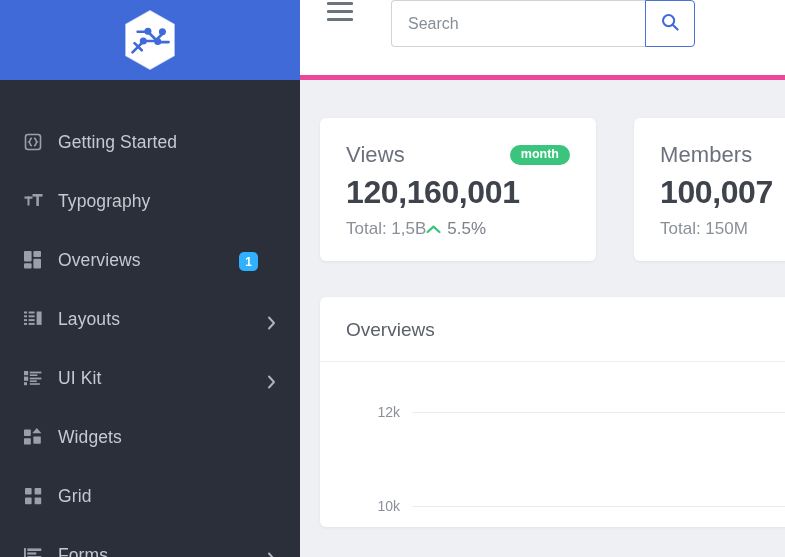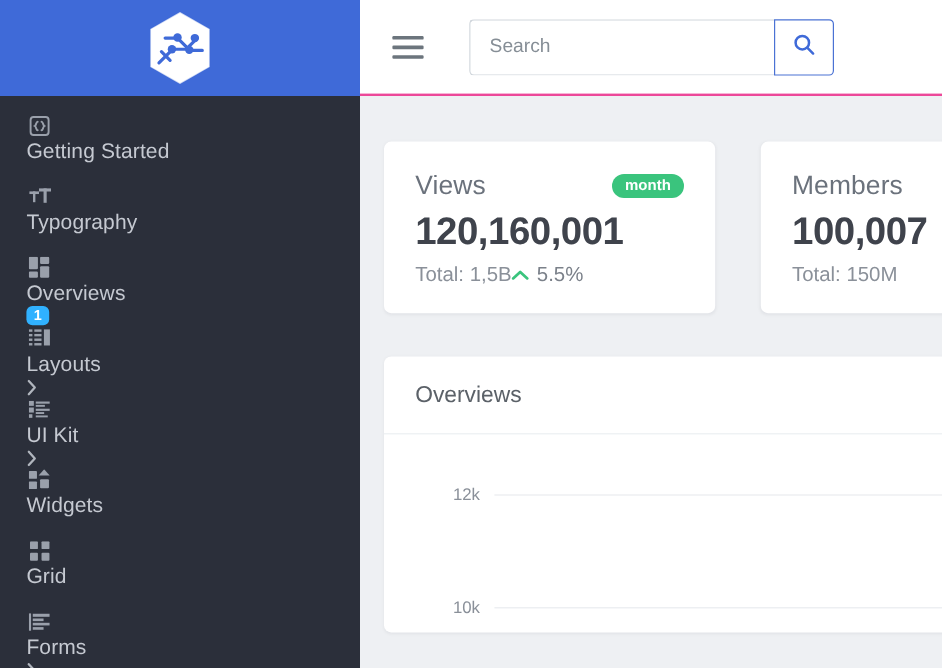--- a/index.html
+++ b/index.html
@@ -23,25 +23,24 @@
   .sidebar-header {
     height: 80px; flex: 0 0 80px;
     background: #3f6ad8;
     display: flex; align-items: center; justify-content: center;
   }
   .logo-svg { width: 66px; height: 66px; display: block; }
 
   .sidebar-nav { padding-top: 14px; }
   .nav-item {
     height: 59px;
-    display: flex; align-items: flex-start;
+    display: flex; align-items: flex-end;
     padding: 0 22px 0 22px;
     cursor: pointer;
     position: relative;
-    flex-direction: column;
   }
   .nav-icon {
     width: 22px; height: 22px;
     flex: 0 0 22px;
     display: flex; align-items: center; justify-content: center;
     color: #9aa0ab;
     margin-right: 14px;
   }
   .nav-icon svg { display: block; }
   .nav-label {
@@ -71,23 +70,23 @@
   
   .main {
     flex: 1 1 auto; height: 557px;
     display: flex; flex-direction: column;
     background: #eef0f3;
     min-width: 0;
   }
   .topbar {
     height: 80px; flex: 0 0 80px;
     background: #ffffff;
-    display: flex; align-items: center;
+    display: flex; align-items: flex-start;
     padding-left: 27px;
-    border-bottom: 2px solid #ec4899;
+    border-bottom: 5px solid #ec4899;
   }
   .hamburger {
     width: 26px; height: 22px;
     display: flex; flex-direction: column; justify-content: center;
     gap: 5px;
     cursor: pointer;
     margin-right: 38px;
   }
   .hamburger span {
     display: block; height: 3px; width: 26px;

